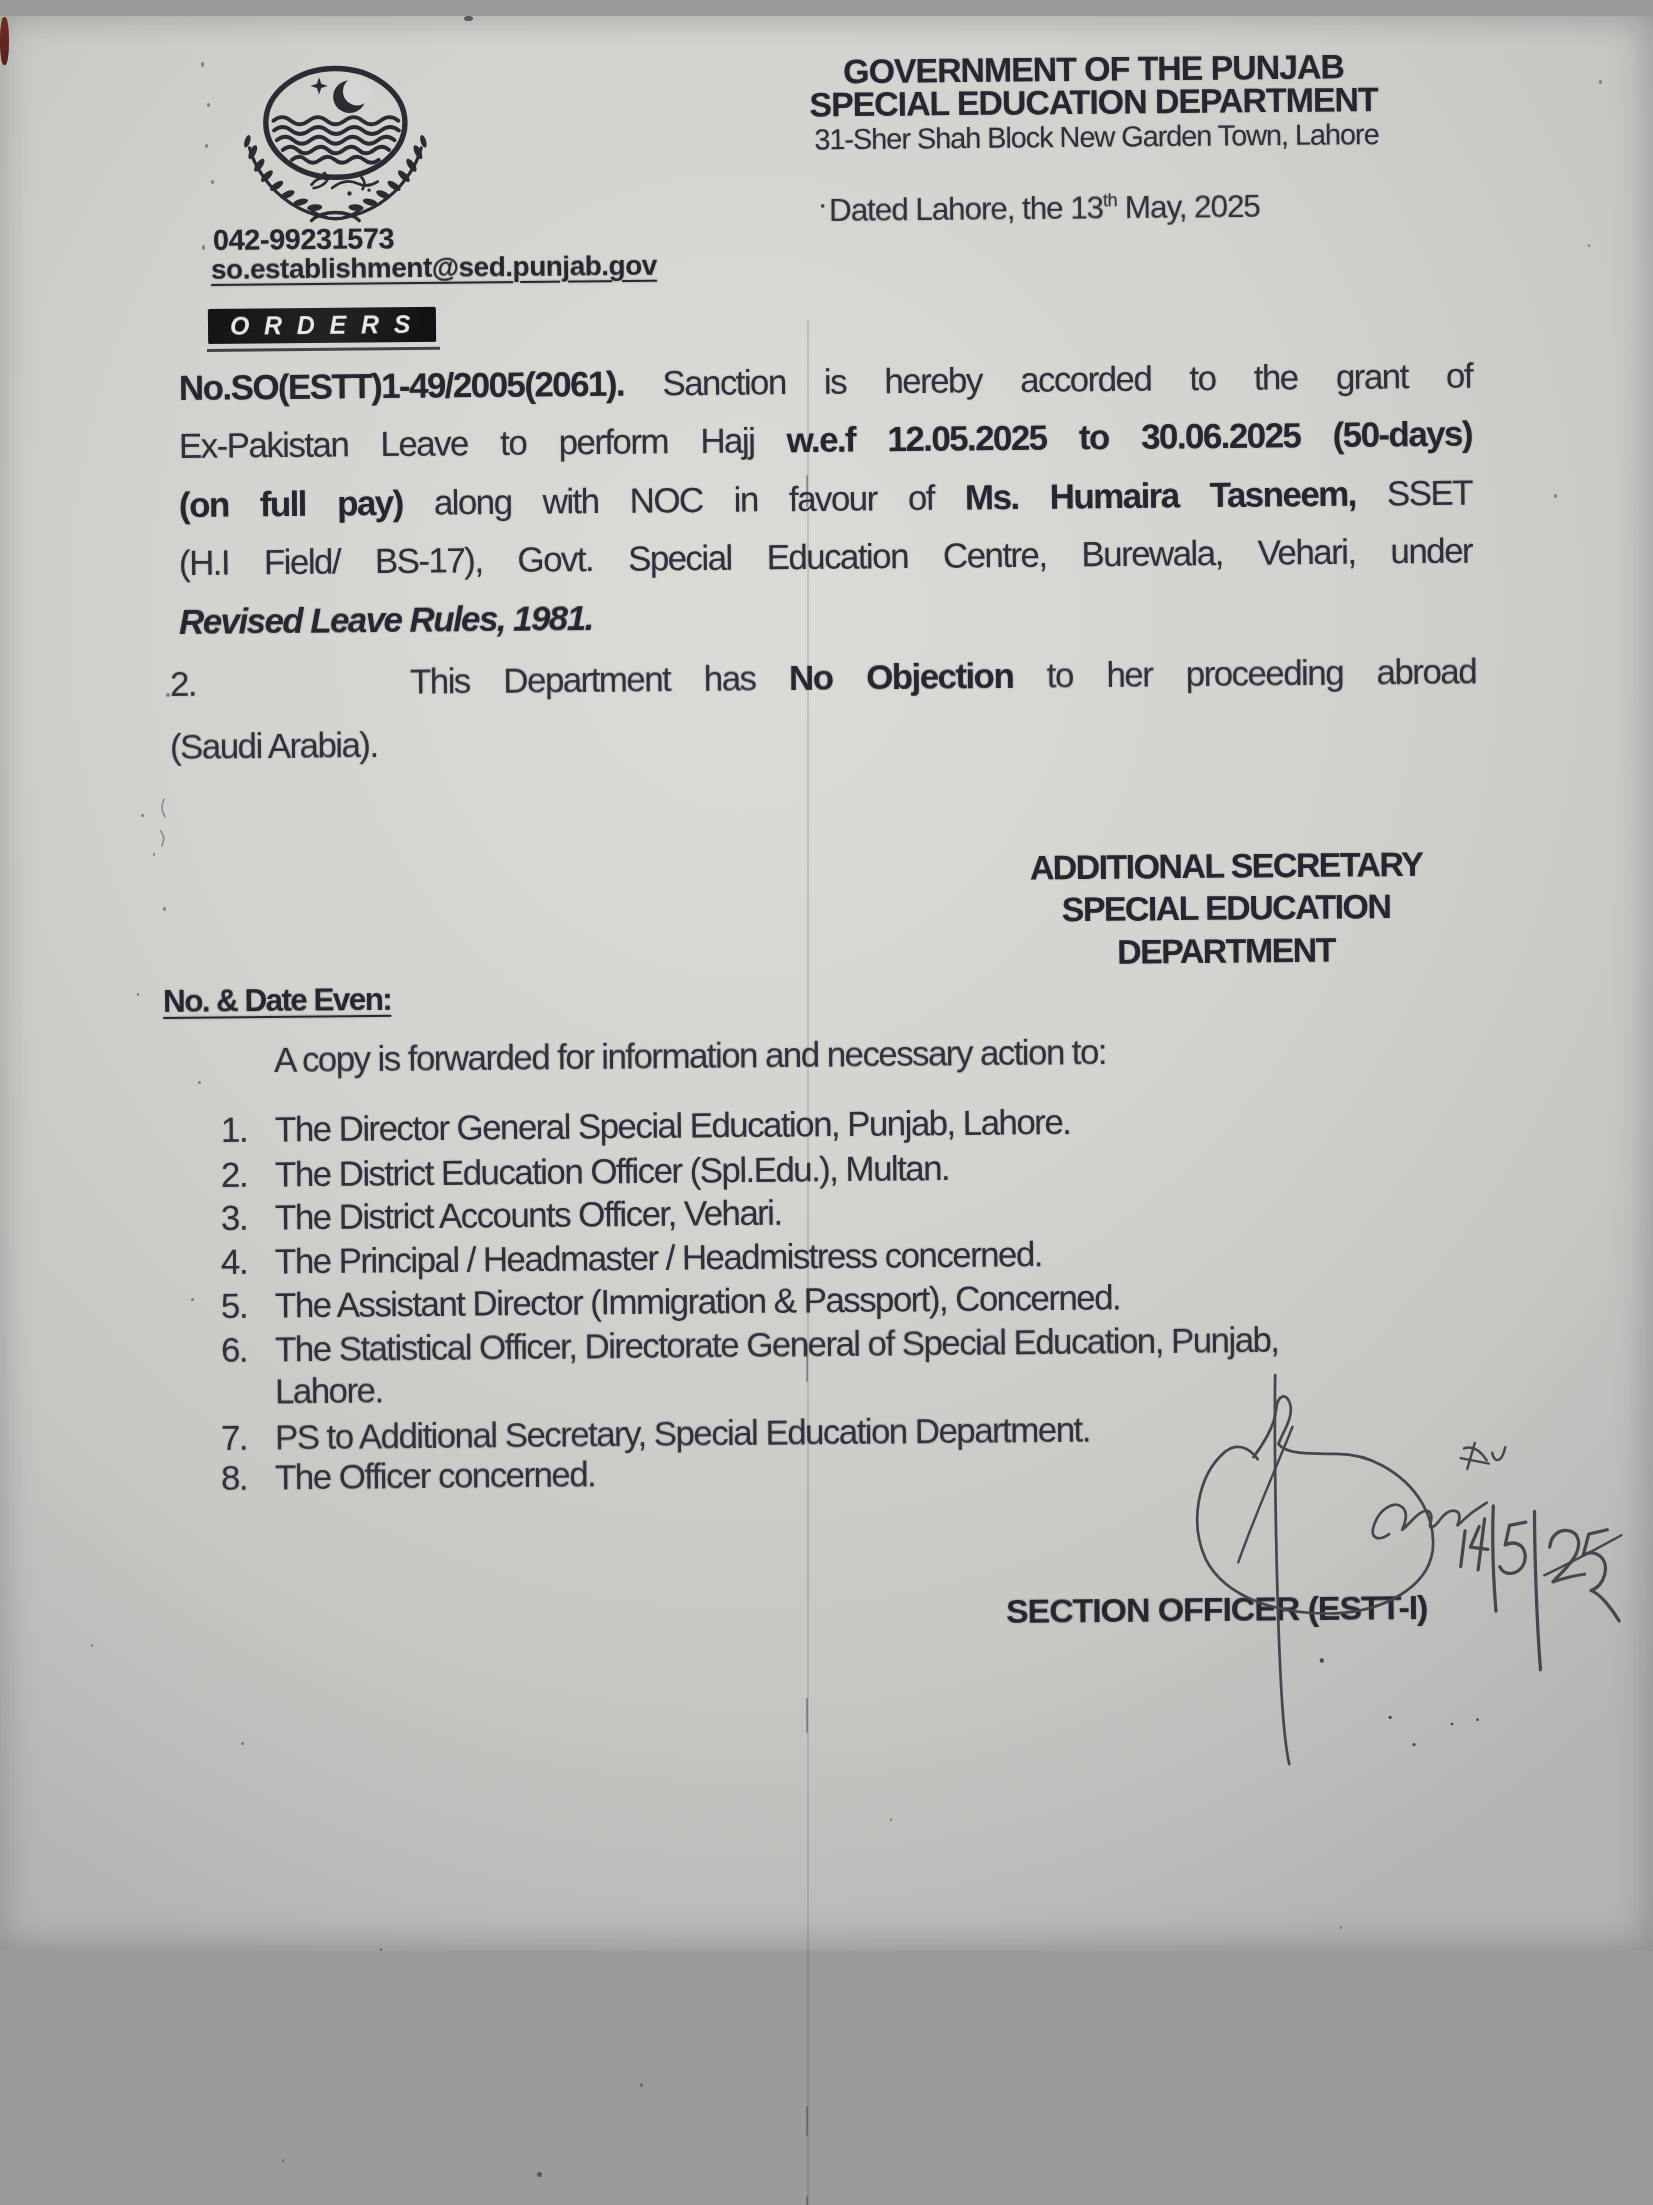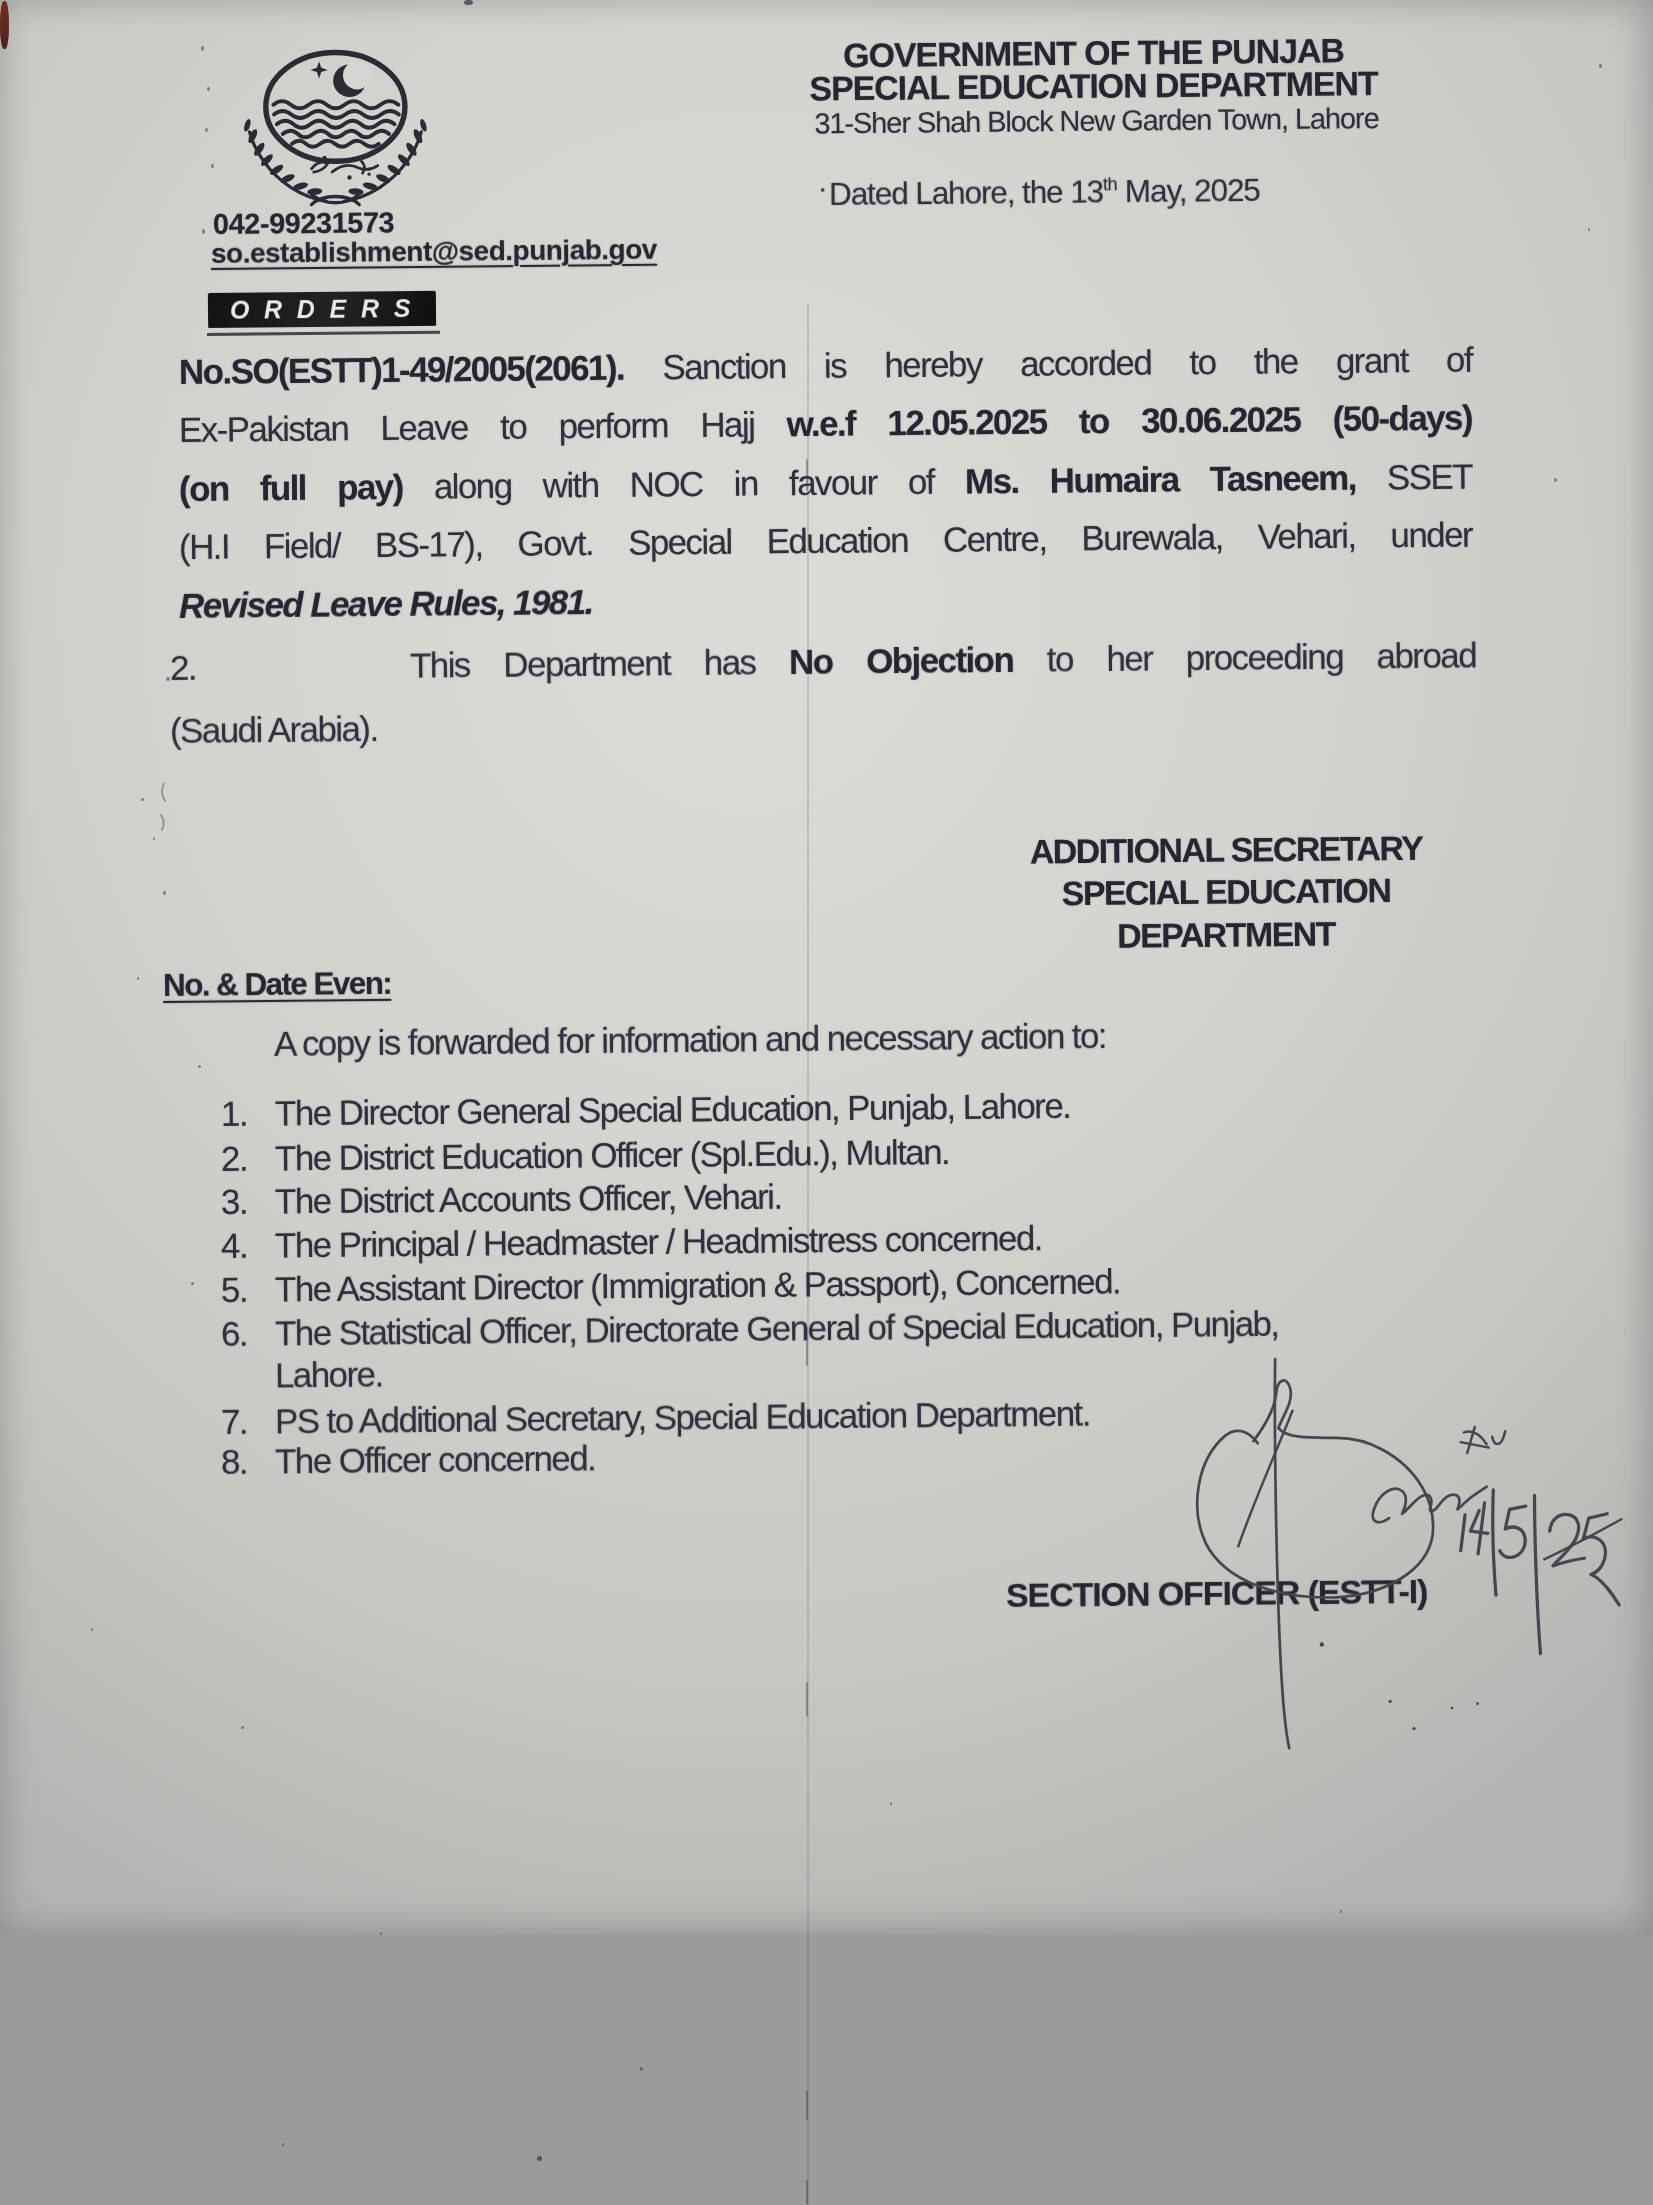--- a/index.html
+++ b/index.html
@@ -1,18 +1,18 @@
 <!DOCTYPE html>
 <html style="font-size:8.7px"><head>
 <meta charset="utf-8">
 <style>
   html,body{margin:0;padding:0;}
   body{width:1654px;height:2205px;overflow:hidden;background:#9a9c99;
        font-family:"Liberation Sans", sans-serif;}
-  #page{position:absolute;left:0;top:0;width:1654px;height:1935px;
+  #page{position:absolute;left:0;top:16px;width:1654px;height:1935px;
         background:
           radial-gradient(ellipse 1357px 1465px at 45% 31%, #dadcd8 0%, #d2d4d0 40%, #c6c8c4 72%, #b3b5b2 100%);
         box-shadow: inset -13px 0 33px rgba(20,20,25,.10),
                     inset 0 -15px 38px rgba(20,20,25,.07),
                     inset 12px 0 38px rgba(20,20,25,.05),
                     inset 0 9.8px 33px rgba(20,20,25,.04);}
   .txt{position:absolute;color:#30303c;text-shadow:0 0 1.6px rgba(48,48,60,.38);
        letter-spacing:-1.6px;font-size:35px;line-height:40px;white-space:nowrap;
        transform:rotate(-0.55deg);transform-origin:0 50%;}
   .b{font-weight:700;color:#262630;}

